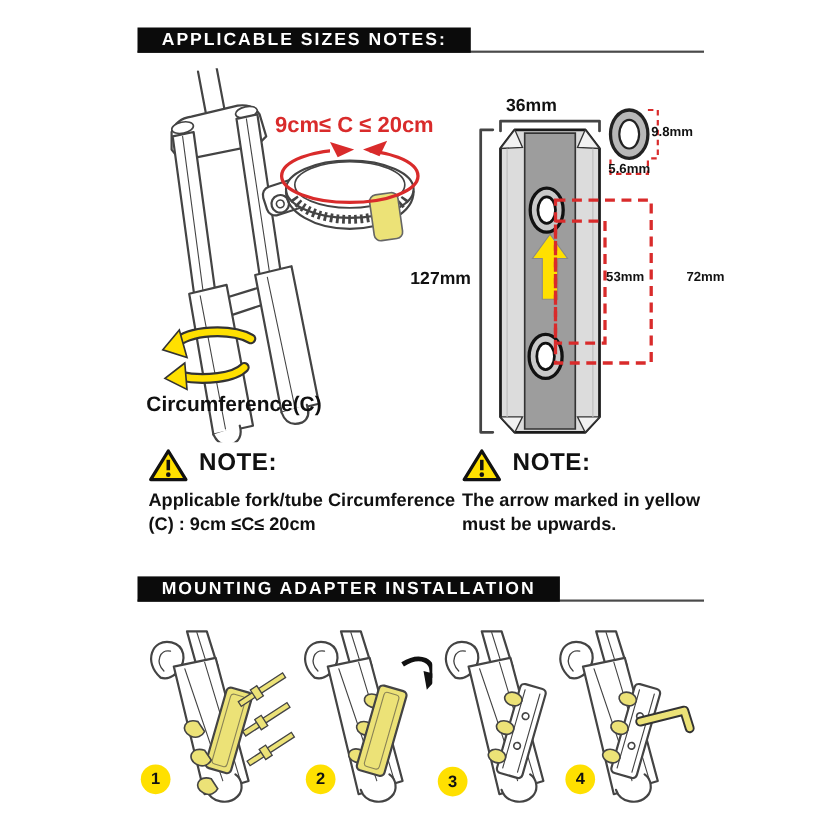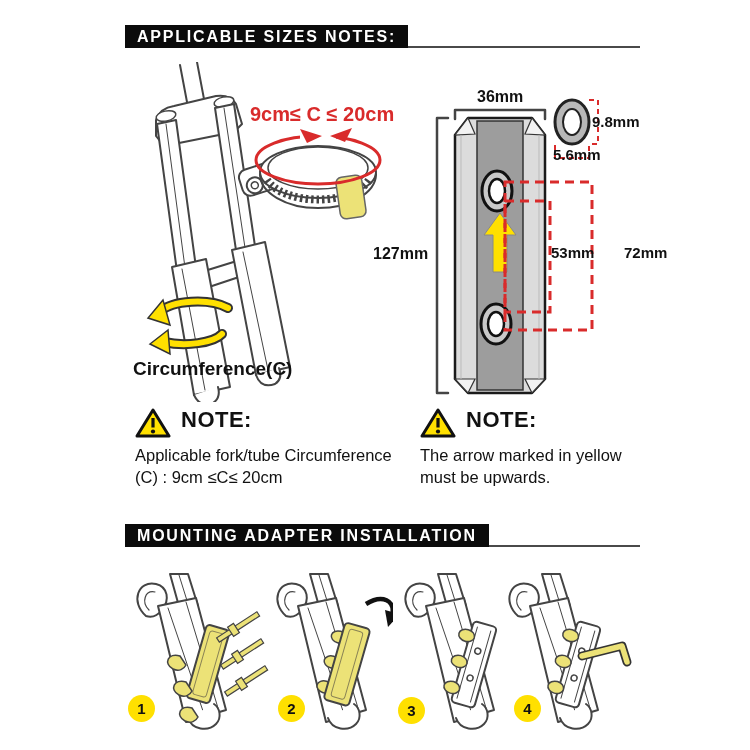--- a/index.html
+++ b/index.html
@@ -1,28 +1,28 @@
 <!DOCTYPE html>
 <html style="--accent_red: #d92b2b; --accent_yellow: #ffe000; --pale_yellow: #ece277; --banner_bg: #0b0b0b; --adapter_light: #dcdcdc; --adapter_dark: #9d9d9d; --line_gray: #4a4a4a;"><head>
 <meta charset="utf-8">
 <style>
   html,body{margin:0;padding:0;background:#fff;}
   .canvas{position:relative;width:750px;height:750px;background:#fff;overflow:hidden;
           font-family:"Liberation Sans",sans-serif;color:#111;}
   .abs{position:absolute;}
   .banner-box{background:var(--banner_bg,#0b0b0b);color:#fff;font-weight:bold;font-size:16px;
-              line-height:23px;height:23px;letter-spacing:1.8px;padding:0 12px;white-space:nowrap;}
+              line-height:23px;height:23px;letter-spacing:1.8px;padding:0 22px;white-space:nowrap;}
   .banner-line{height:2px;background:var(--line_gray,#4a4a4a);}
   .red-label{color:var(--accent_red,#d92b2b);font-weight:800;font-size:20px;white-space:nowrap;}
-  .dim-label{font-weight:bold;font-size:15px;white-space:nowrap;}
+  .dim-label{font-weight:bold;font-size:12px;white-space:nowrap;}
   .dim-label.big{font-size:16px;}
   .circ-label{font-weight:800;font-size:19px;white-space:nowrap;}
   .note-head{display:flex;align-items:flex-start;}
   .note-title{font-weight:800;font-size:22px;margin-left:10px;letter-spacing:0.5px;}
-  .note-line{font-size:16.5px;font-weight:400;white-space:nowrap;}
+  .note-line{font-size:16.5px;font-weight:700;white-space:nowrap;}
   .badge{width:27px;height:27px;border-radius:50%;background:var(--accent_yellow,#ffe000);
          color:#111;font-weight:800;font-size:15px;display:flex;align-items:center;justify-content:center;}
   
   .ln{stroke:#444;fill:#fff;stroke-linejoin:round;stroke-linecap:round;}
   .ln-n{stroke:#444;fill:none;stroke-linejoin:round;stroke-linecap:round;}
   .s-red{stroke:var(--accent_red,#d92b2b);fill:none;}
   .f-red{fill:var(--accent_red,#d92b2b);stroke:none;}
   .f-yel{fill:var(--accent_yellow,#ffe000);}
   .f-pale{fill:var(--pale_yellow,#ece277);}
 </style>
@@ -112,21 +112,21 @@
     <rect class="s-red" stroke-width="3" stroke-dasharray="9 6" x="80" y="99" width="87" height="148"></rect>
     <rect class="s-red" stroke-width="3" stroke-dasharray="9 6" x="80" y="118" width="45" height="111"></rect>
 
     <g>
       <ellipse cx="147" cy="39" rx="17" ry="22" fill="#b8b8b8" stroke="#222" stroke-width="3"></ellipse>
       <ellipse cx="147" cy="39" rx="9" ry="13" fill="#fff" stroke="#222" stroke-width="2"></ellipse>
       <path class="s-red" stroke-width="2" stroke-dasharray="5 4" d="M164,17 h9 v44 h-9"></path>
       <path class="s-red" stroke-width="2" stroke-dasharray="5 4" d="M130,62 v13 h34 v-13"></path>
     </g>
   </svg>
-  <div class="abs dim-label big" style="left:477px;top:88px;">36mm</div>
+  <div class="abs dim-label big" style="left:460px;top:88px;">36mm</div>
   <div class="abs dim-label big" style="left:373px;top:245px;">127mm</div>
   <div class="abs dim-label" style="left:592px;top:113px;">9.8mm</div>
   <div class="abs dim-label" style="left:553px;top:146px;">5.6mm</div>
   <div class="abs dim-label" style="left:551px;top:244px;">53mm</div>
   <div class="abs dim-label" style="left:624px;top:244px;">72mm</div>
 
   <div class="abs note-head" style="left:135px;top:407px;">
     <svg width="36" height="32" viewBox="0 0 36 32">
       <path d="M18,3 L34,29 L2,29 Z" style="fill:var(--accent_yellow,#ffe000);" stroke="#111" stroke-width="3" stroke-linejoin="round"></path>
       <rect x="16.4" y="11" width="3.2" height="9.5" fill="#111"></rect>

